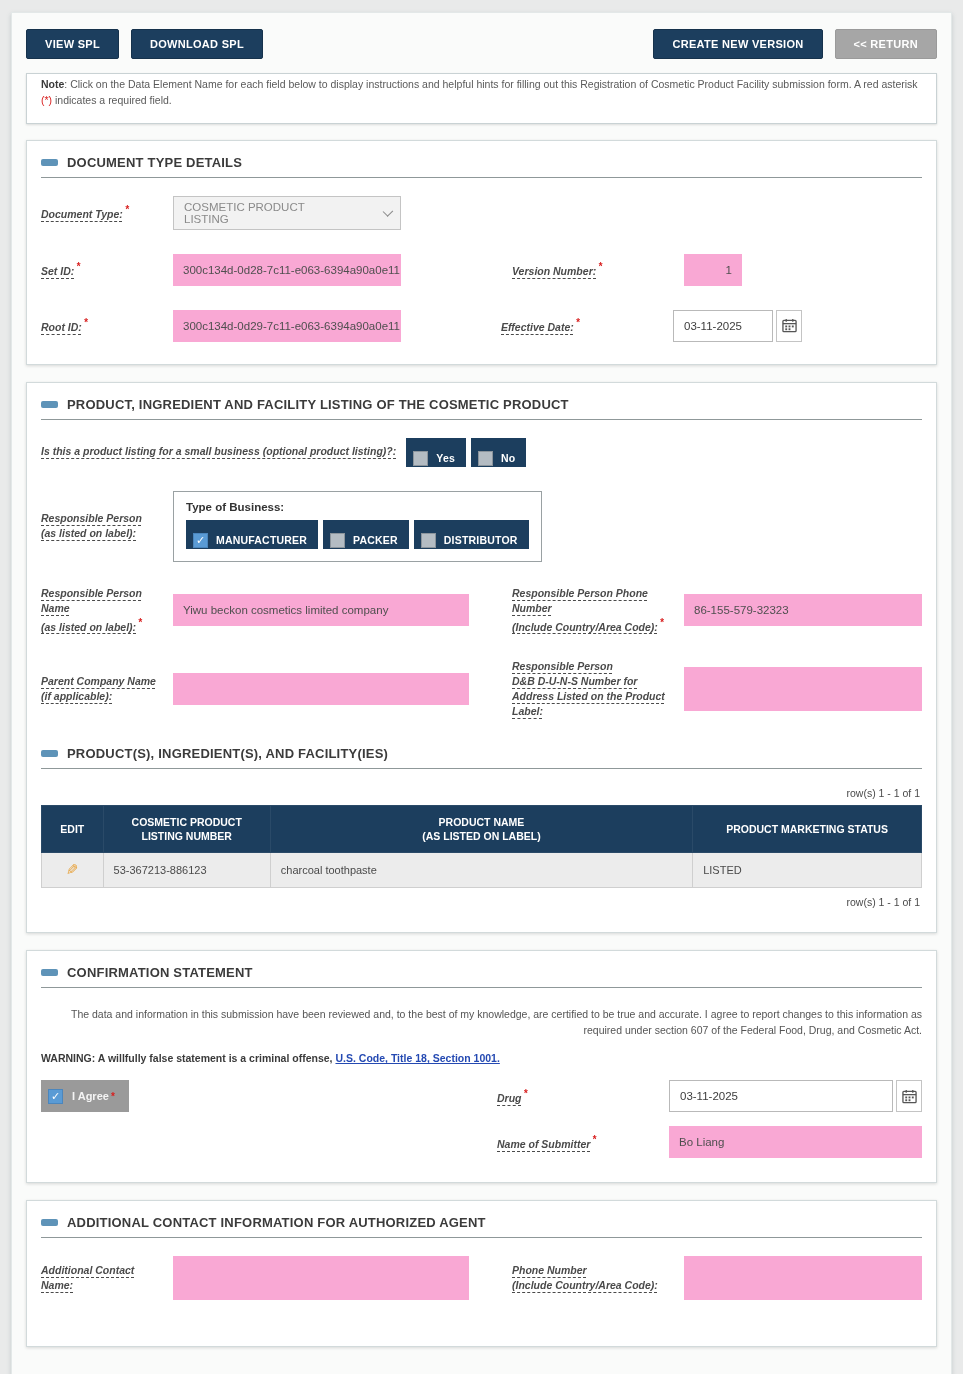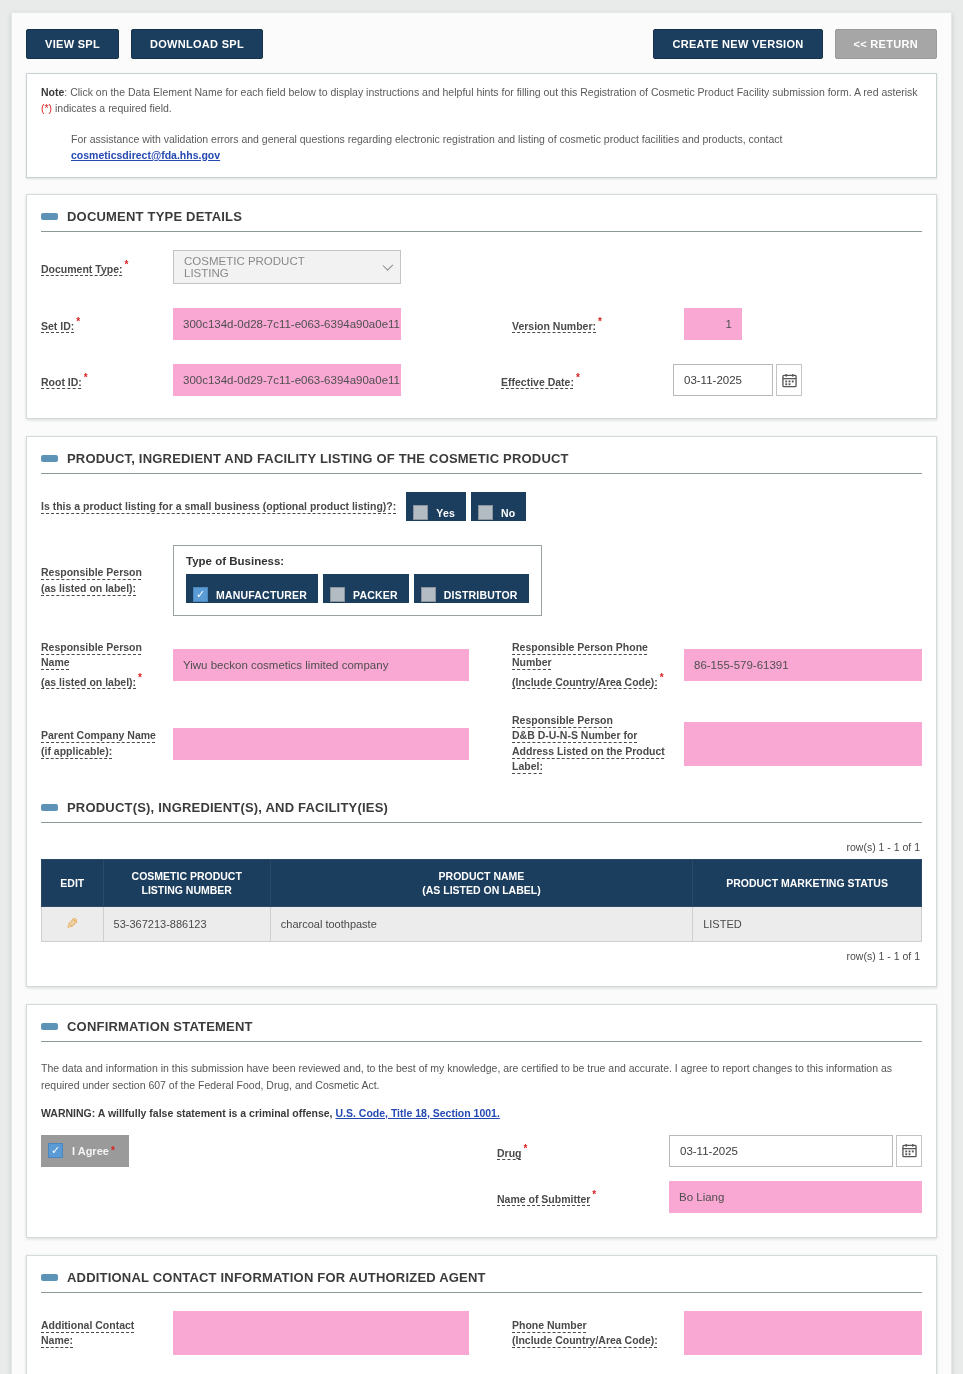--- a/index.html
+++ b/index.html
@@ -24,21 +24,21 @@
     font-weight: bold; font-size: 11px; letter-spacing: .3px;
     height: 30px; padding: 0 18px; margin-right: 12px;
     display: inline-flex; align-items: center; justify-content: center;
     border-radius: 2px; cursor: pointer; white-space: nowrap;
   }
   .btn-gray { background: #a6a6a6; border-color: #9a9a9a; margin-right: 0; min-width: 100px; }
   .toolbar-right { margin-left: auto; display: flex; }
   
   .note-box {
     background: #fff; border: 1px solid #c9d2d4; box-shadow: 0 1px 2px rgba(0,0,0,.12);
-    padding: 10px 14px 14px 14px; font-size: 10.5px; color: #5a5a5a;
+    padding: 2px 14px 14px 14px; font-size: 10.5px; color: #5a5a5a;
     line-height: 1.55; margin-bottom: 16px;
   }
   .note-box .p2 { margin-top: 14px; padding-left: 30px; }
   .bold-dark { font-weight: bold; color: #3a3a3a; }
   .red { color: #d81e1e; }
   a.lnk { color: #2449b2; font-weight: bold; text-decoration: underline; cursor: pointer; }
   
   .card {
     background: #fff; border: 1px solid #d2dadb; box-shadow: 0 1px 3px rgba(0,0,0,.14);
     padding: 14px 14px 18px 14px; margin-bottom: 17px;
@@ -46,21 +46,21 @@
   .sec-head { display: flex; align-items: center; }
   .dash { width: 17px; height: 7px; background: #5e93b8; border-radius: 2px; margin-right: 9px; flex: 0 0 auto; }
   .sec-title { font-size: 13px; font-weight: bold; color: #3b3b3b; letter-spacing: .2px; }
   .sec-rule { border: 0; border-top: 1px solid #8f9899; margin: 7px 0 18px 0; }
   
   .row { display: flex; align-items: center; margin-bottom: 24px; }
   .row:last-child { margin-bottom: 4px; }
   .lbl {
     font-size: 10.5px; font-weight: bold; color: #4a4a4a; line-height: 1.45;
     text-decoration: underline; text-decoration-style: dashed; text-underline-offset: 3px;
-    white-space: pre-line; cursor: pointer;
+    white-space: pre-line; cursor: pointer; font-style: italic;
   }
   .lbl-l { width: 122px; flex: 0 0 auto; }
   .lbl-r { width: 172px; flex: 0 0 auto; margin-left: auto; }
   .req { color: #d81e1e; font-weight: bold; font-size: 10px; vertical-align: super; margin-left: 2px; text-decoration: none; display: inline-block; }
   .field-gap { width: 10px; flex: 0 0 auto; }
   .ginput {
     background: #f9a8d4; color: #4f4f4f; font-size: 11.5px;
     height: 32px; display: flex; align-items: center; padding: 0 10px;
     overflow: hidden; white-space: nowrap;
   }
@@ -96,21 +96,21 @@
     padding: 9px 6px; text-align: center; white-space: pre-line; border: 1px solid #2a4a68;
     line-height: 1.35;
   }
   table.ptable td {
     background: #ececec; border: 1px solid #cfcfcf; font-size: 11px; color: #4a4a4a;
     padding: 8px 10px; height: 32px;
   }
   .pencil { color: #e8a33d; font-size: 15px; cursor: pointer; display: inline-block; transform: scaleX(-1); }
   td.c { text-align: center; }
   
-  .stmt { font-size: 10.5px; color: #555; line-height: 1.55; margin-bottom: 14px; }
+  .stmt { font-size: 10.5px; color: #555; line-height: 1.55; margin-bottom: 14px; text-align: right; }
   .warn { font-size: 10.5px; font-weight: bold; color: #3a3a3a; margin-bottom: 16px; }
   .agree-box {
     background: #9a9a9a; height: 32px; display: inline-flex; align-items: center;
     padding: 0 14px 0 7px; cursor: pointer;
   }
   .agree-label { color: #f4f4f4; font-weight: bold; font-size: 11px; }
   
   .w-id { width: 228px; }
   .w-name { width: 296px; }
   .w-ver { width: 58px; justify-content: flex-end; }
@@ -128,21 +128,20 @@
     <button class="btn">VIEW SPL</button>
     <button class="btn">DOWNLOAD SPL</button>
     <div class="toolbar-right">
       <button class="btn">CREATE NEW VERSION</button>
       <button class="btn btn-gray">&lt;&lt; RETURN</button>
     </div>
   </div>
 
   <div class="note-box">
     <div><span class="bold-dark">Note</span><span>: Click on the Data Element Name for each field below to display instructions and helpful hints for filling out this Registration of Cosmetic Product Facility submission form. A red asterisk </span><span class="red">(*)</span><span> indicates a required field.</span></div>
-    <div class="p2"><span>For assistance with validation errors and general questions regarding electronic registration and listing of cosmetic product facilities and products, contact </span><a class="lnk">cosmeticsdirect@fda.hhs.gov</a></div>
   </div>
 
   <div class="card">
     <div class="sec-head">
       <span class="dash"></span>
       <span class="sec-title">DOCUMENT TYPE DETAILS</span>
     </div>
     <hr class="sec-rule">
 
     <div class="row">
@@ -231,21 +230,21 @@
 
     <div class="row">
       <span class="lbl lbl-l"><span>Responsible Person
 Name
 (as listed on label):</span><span class="req">*</span></span>
       <div class="field-gap"></div>
       <div class="ginput w-name">Yiwu beckon cosmetics limited company</div>
       <span class="lbl lbl-r"><span>Responsible Person Phone
 Number
 (Include Country/Area Code):</span><span class="req">*</span></span>
-      <div class="ginput w-rfield">86-155-579-61391</div>
+      <div class="ginput w-rfield">86-155-579-32323</div>
     </div>
 
     <div class="row">
       <span class="lbl lbl-l">Parent Company Name
 (if applicable):</span>
       <div class="field-gap"></div>
       <div class="ginput w-name"></div>
       <span class="lbl lbl-r">Responsible Person
 D&amp;B D-U-N-S Number for
 Address Listed on the Product

